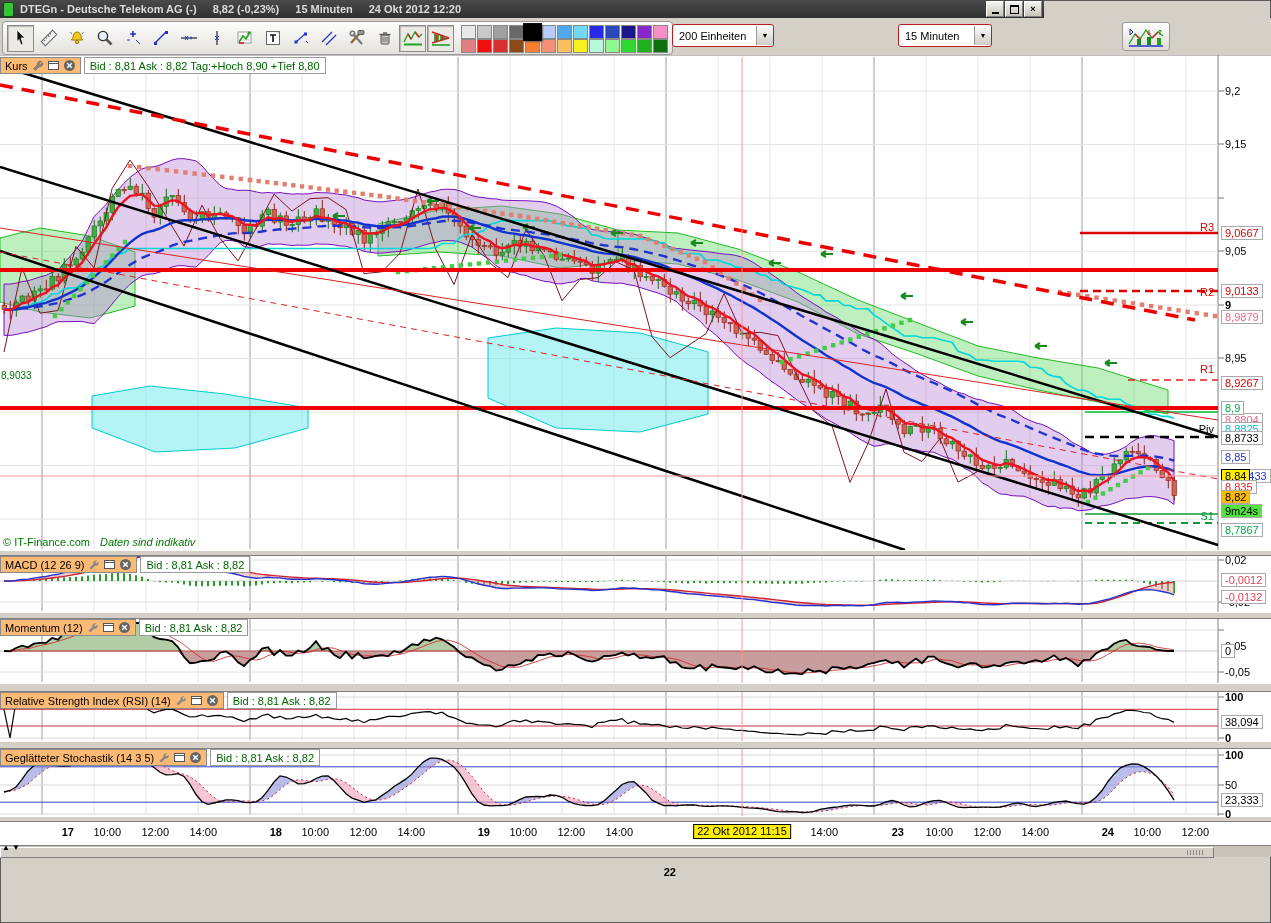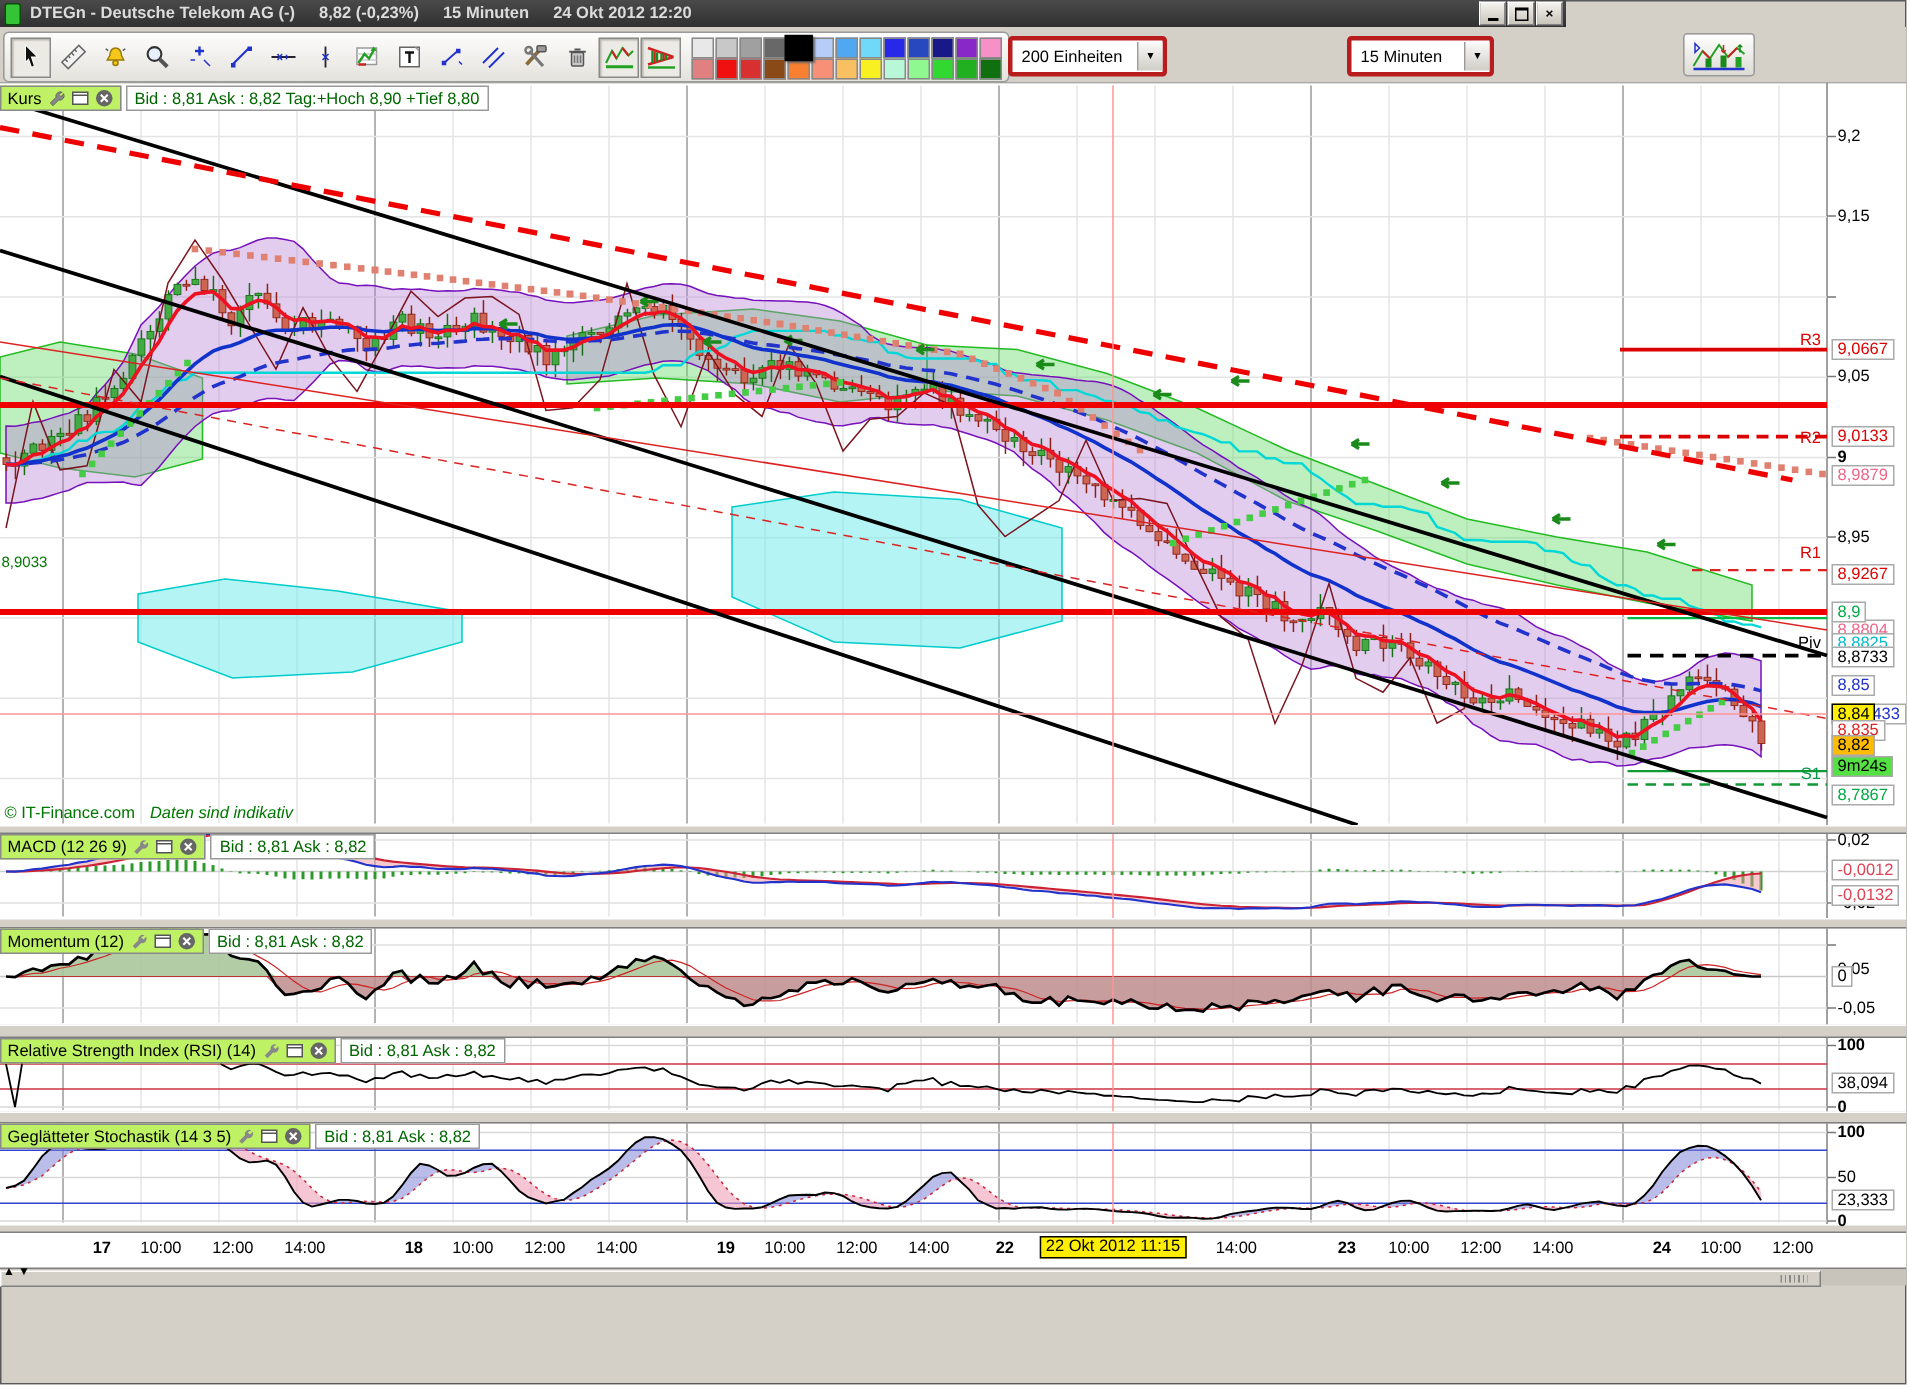--- a/index.html
+++ b/index.html
@@ -13,27 +13,27 @@
   .gmin{width:7px;height:2px;background:#000;margin-top:7px;}
   .gres{width:7px;height:6px;border:1px solid #000;border-top-width:2px;}
   
   .toolbar{position:absolute;left:0;top:18px;width:1271px;height:37px;background:#d4d0c8;z-index:30;}
   .toolpanel{position:absolute;left:2px;top:3px;height:30px;display:flex;align-items:center;gap:1px;padding:1px 4px;background:linear-gradient(#fdfdfd,#e4e2dc);border:1px solid #9a9a9a;border-radius:4px;}
   .tbtn{width:25px;height:25px;display:flex;align-items:center;justify-content:center;border:1px solid transparent;}
   .tbtn.pressed{border:1px solid #8a8a8a;background:#eceae4;box-shadow:inset 1px 1px 1px #b9b6ae;}
   .palette{display:grid;grid-template-rows:13px 13px;grid-auto-flow:column;gap:1px;margin-left:6px;}
   .swatch{width:13px;height:12px;border:1px solid #888;}
   .swatch.sel{transform:scale(1.25);border:1px solid #000;box-shadow:1px 1px 1px #666;z-index:2;}
-  .dd{position:absolute;top:6px;height:21px;background:#fff;border:3px solid #b91c1c;border-radius:3px;display:flex;align-items:center;font-size:11px;color:#000;}
+  .dd{position:absolute;top:6px;height:21px;background:#fff;border:1px solid #b91c1c;border-radius:3px;display:flex;align-items:center;font-size:11px;color:#000;}
   .dd .lbl{padding:0 6px;white-space:nowrap;}
   .ddarrow{width:16px;height:19px;margin-left:auto;background:linear-gradient(#fafafa,#cfcdc6);border-left:1px solid #9a9a9a;display:flex;align-items:center;justify-content:center;font-size:7px;color:#000;}
   .chartstylebtn{position:absolute;left:1122px;top:4px;width:46px;height:27px;background:linear-gradient(#ffffff,#dddbd4);border:1px solid #9a9a9a;border-radius:3px;display:flex;align-items:center;justify-content:center;}
   
   .hrow{position:absolute;display:flex;gap:3px;z-index:22;}
-  .phead{display:flex;align-items:center;gap:3px;height:15px;padding:0 4px;background:#bef264;border:1px solid #8a8a8a;font-size:11px;color:#000;white-space:nowrap;}
+  .phead{display:flex;align-items:center;gap:3px;height:15px;padding:0 4px;background:#fdba74;border:1px solid #8a8a8a;font-size:11px;color:#000;white-space:nowrap;}
   .pinfo{display:flex;align-items:center;height:15px;padding:0 5px;background:#fff;border:1px solid #9a9a9a;font-size:11px;color:#006600;white-space:nowrap;}
   .hic{width:13px;height:13px;display:inline-block;}
   
   .sep{position:absolute;left:0;width:1271px;background:#d4d0c8;border-top:1px solid #ffffff;border-bottom:1px solid #808080;z-index:20;}
   
   #labels{position:absolute;left:0;top:0;z-index:24;}
   .tick{position:absolute;left:1225px;transform:translateY(-50%);font-size:11px;color:#000;white-space:nowrap;}
   .tick.b{font-weight:bold;}
   .vbox{position:absolute;left:1221px;transform:translateY(-50%);font-size:11px;line-height:12px;padding:0 3px;background:#fff;border:1px solid #aaa;white-space:nowrap;}
   .lvl{position:absolute;left:1164px;width:50px;text-align:right;transform:translateY(-50%);font-size:11px;white-space:nowrap;}
@@ -1367,21 +1367,21 @@
       <div class="xlab" style="left: 137px;">12:00</div>
       <div class="xlab" style="left: 185px;">14:00</div>
       <div class="xlab b" style="left: 250px;">18</div>
       <div class="xlab" style="left: 297px;">10:00</div>
       <div class="xlab" style="left: 345px;">12:00</div>
       <div class="xlab" style="left: 393px;">14:00</div>
       <div class="xlab b" style="left: 458px;">19</div>
       <div class="xlab" style="left: 505px;">10:00</div>
       <div class="xlab" style="left: 553px;">12:00</div>
       <div class="xlab" style="left: 601px;">14:00</div>
-      <div class="xlab b" style="left: 644px;">22</div>
+      <div class="xlab b" style="left: 644px; margin-top: 40px;">22</div>
       <div class="xlab" style="left: 806px;">14:00</div>
       <div class="xlab b" style="left: 872px;">23</div>
       <div class="xlab" style="left: 921px;">10:00</div>
       <div class="xlab" style="left: 969px;">12:00</div>
       <div class="xlab" style="left: 1017px;">14:00</div>
       <div class="xlab b" style="left: 1082px;">24</div>
       <div class="xlab" style="left: 1129px;">10:00</div>
       <div class="xlab" style="left: 1177px;">12:00</div>
     </div>
 

